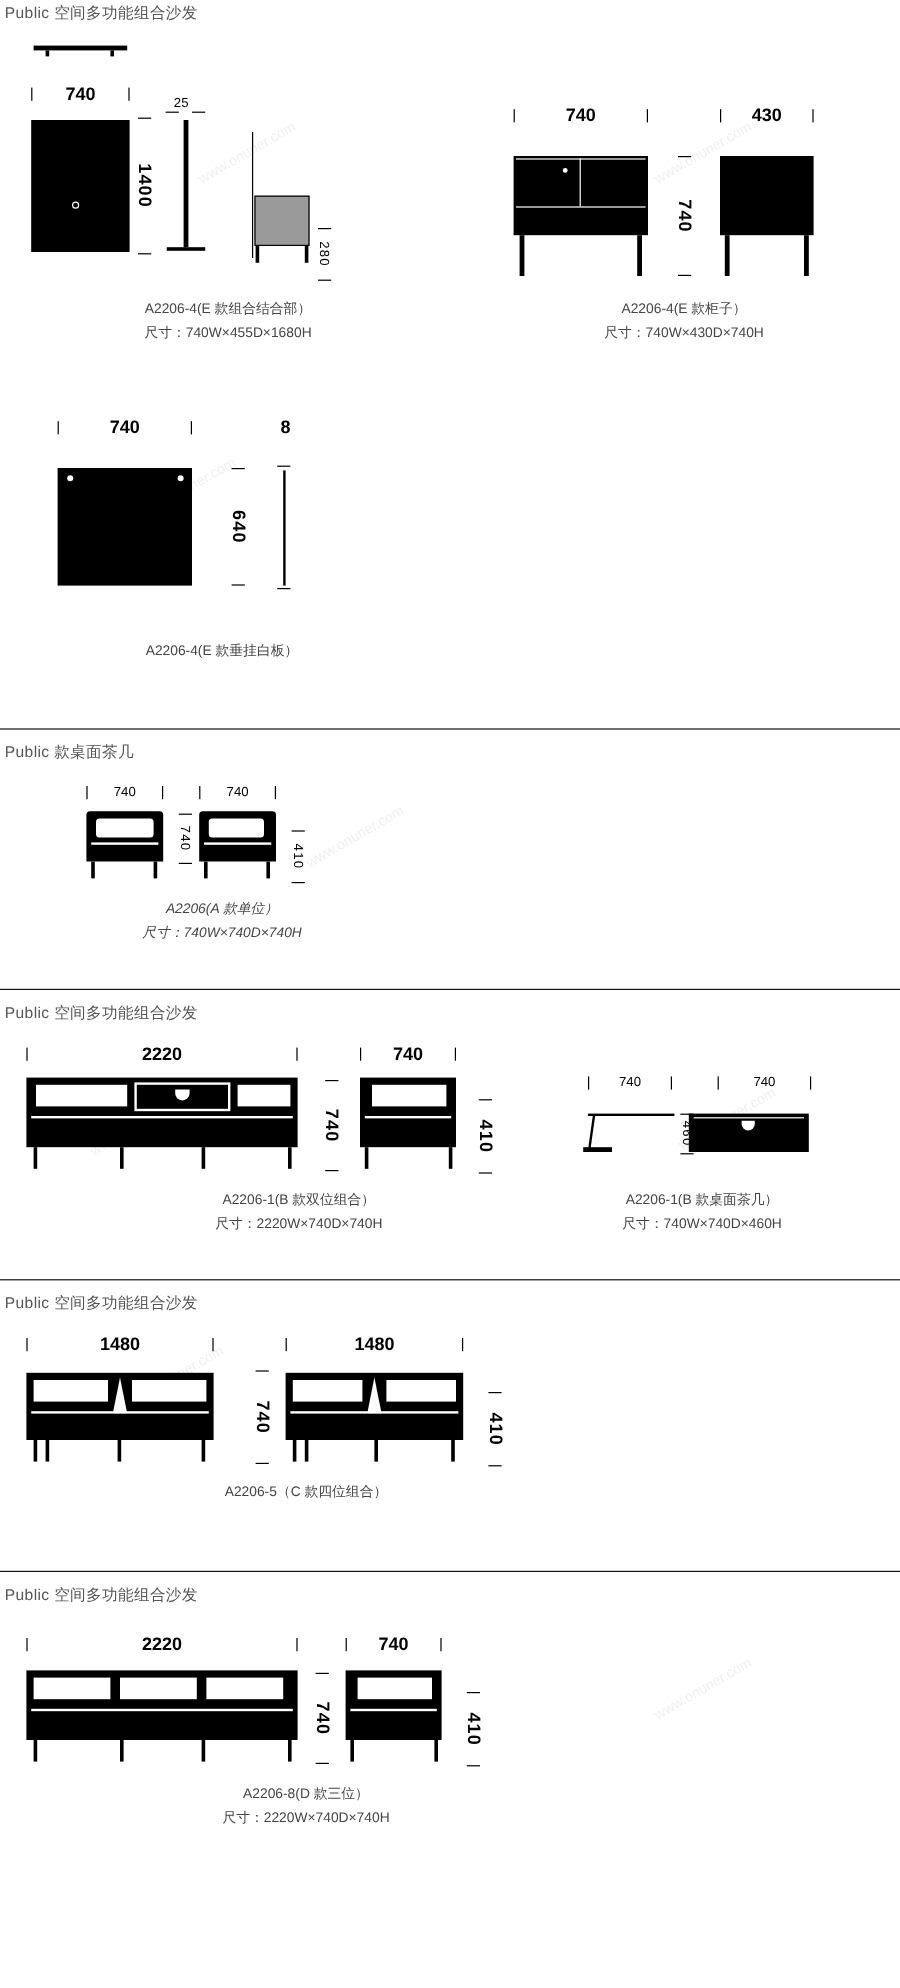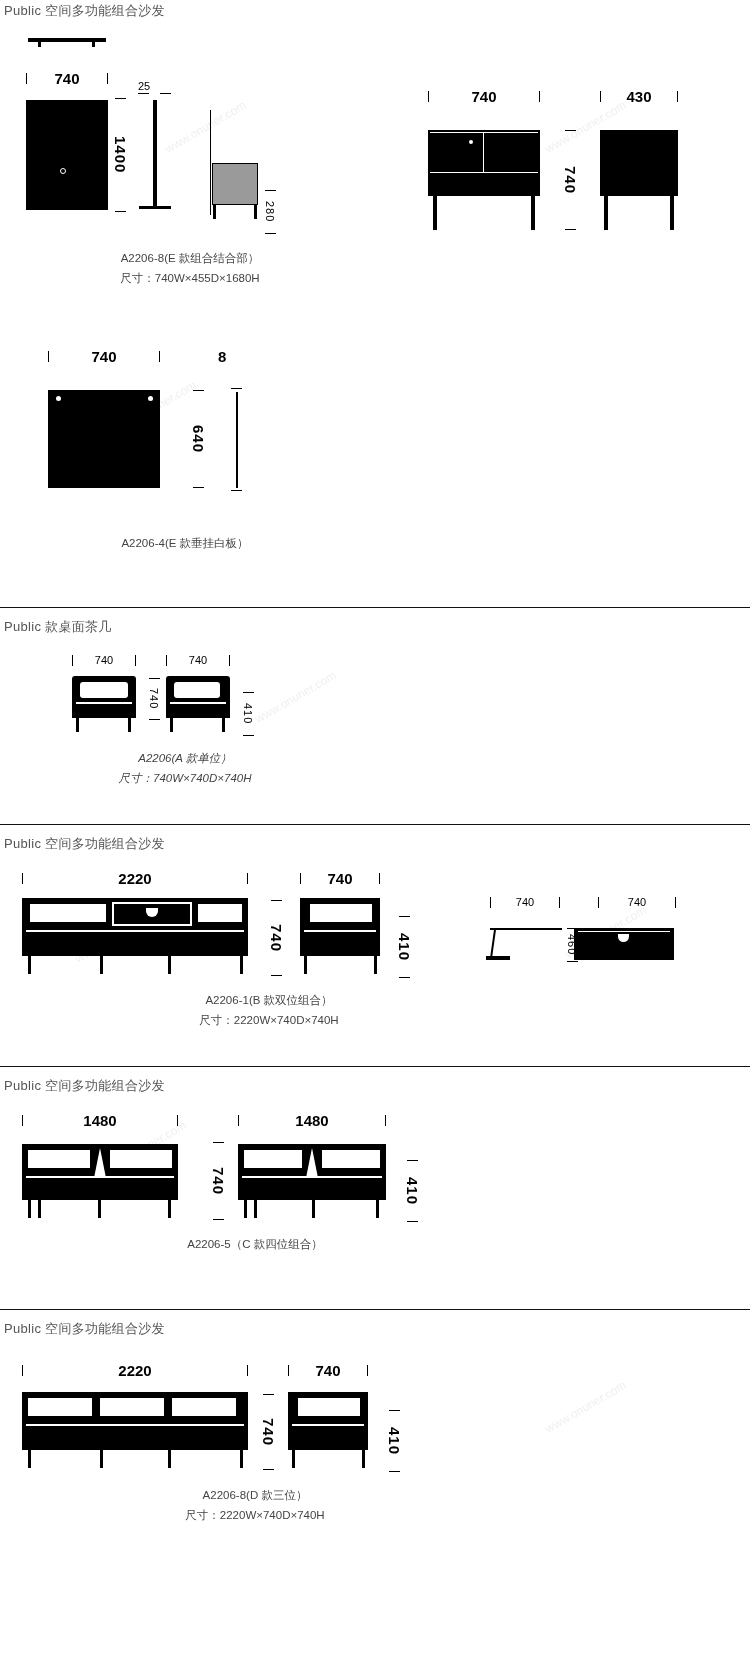--- a/index.html
+++ b/index.html
@@ -28,20 +28,21 @@
     color: #444;
     line-height: 20px;
   }
   .caption .name { display: block; }
   .caption .size { display: block; }
 
   .dim-label {
     font-size: 15px;
     color: #000;
     font-weight: bold;
+    text-align: center;
   }
   .dim-label.small { font-size: 11px; font-weight: normal; }
   .dim-v {
     font-size: 15px;
     font-weight: bold;
     writing-mode: vertical-rl;
     text-orientation: mixed;
     letter-spacing: 1px;
   }
   .dim-v.small { font-size: 11px; font-weight: normal; }
@@ -120,21 +121,21 @@
 
   <div class="vmeasure" style="left:264px; top:190px; height:44px;">
     <div class="tick"></div>
     <div class="lbl">
         <span class="dim-v small">280</span>
       </div>
     <div class="tick"></div>
   </div>
 
   <div class="caption abs" style="left:30px; top:248px; width:320px;">
-    <span class="name">A2206-8(E 款组合结合部）</span>
+    <span class="name">A2206-4(E 款组合结合部）</span>
     <span class="size">尺寸：740W×455D×1680H</span>
   </div>
 
   <div class="hmeasure" style="left:428px; top:88px; width:112px;">
     <div class="tick"></div>
     <div class="lbl dim-label">740</div>
     <div class="tick"></div>
   </div>
   <div class="hmeasure" style="left:600px; top:88px; width:78px;">
     <div class="tick"></div>
@@ -155,20 +156,24 @@
   <div class="blk" style="left:670px; top:196px; width:4px; height:34px;"></div>
 
   <div class="vmeasure" style="left:562px; top:130px; height:100px;">
     <div class="tick"></div>
     <div class="lbl">
         <span class="dim-v">740</span>
       </div>
     <div class="tick"></div>
   </div>
 
+  <div class="caption abs" style="left:420px; top:248px; width:300px;">
+    <span class="name">A2206-4(E 款柜子）</span>
+    <span class="size">尺寸：740W×430D×740H</span>
+  </div>
 
   <div class="hmeasure" style="left:48px; top:348px; width:112px;">
     <div class="tick"></div>
     <div class="lbl dim-label">740</div>
     <div class="tick"></div>
   </div>
   <div class="dim-label abs" style="left:218px; top:348px; width:40px;">8</div>
 
   <div class="blk" style="left:48px; top:390px; width:112px; height:98px;"></div>
   <div class="wht" style="left:56px; top:396px; width:5px; height:5px; border-radius:50%;"></div>
@@ -278,21 +283,21 @@
     <div class="tick"></div>
   </div>
   <div class="vmeasure" style="left:396px; top:916px; height:62px;">
     <div class="tick"></div>
     <div class="lbl">
         <span class="dim-v">410</span>
       </div>
     <div class="tick"></div>
   </div>
 
-  <div class="caption abs" style="left:104px; top:990px; width:330px;">
+  <div class="caption abs" style="left:84px; top:990px; width:330px;">
     <span class="name">A2206-1(B 款双位组合）</span>
     <span class="size">尺寸：2220W×740D×740H</span>
   </div>
 
   <div class="hmeasure" style="left:490px; top:896px; width:70px;">
     <div class="tick"></div>
     <div class="lbl dim-label small">740</div>
     <div class="tick"></div>
   </div>
   <div class="hmeasure" style="left:598px; top:896px; width:78px;">
@@ -310,20 +315,24 @@
   <div class="wht" style="left:618px; top:934px; width:11px; height:8px; border-radius:0 0 6px 6px;"></div>
 
   <div class="vmeasure" style="left:566px; top:928px; height:34px;">
     <div class="tick"></div>
     <div class="lbl">
         <span class="dim-v small">460</span>
       </div>
     <div class="tick"></div>
   </div>
 
+  <div class="caption abs" style="left:460px; top:990px; width:250px;">
+    <span class="name">A2206-1(B 款桌面茶几）</span>
+    <span class="size">尺寸：740W×740D×460H</span>
+  </div>
 
   <div class="divider abs" style="left:0; top:1066px; width:750px;"></div>
 
   <div class="section-title abs" style="left:2px; top:1077px;">Public 空间多功能组合沙发</div>
 
   <div class="hmeasure" style="left:22px; top:1112px; width:156px;">
     <div class="tick"></div>
     <div class="lbl dim-label">1480</div>
     <div class="tick"></div>
   </div>

